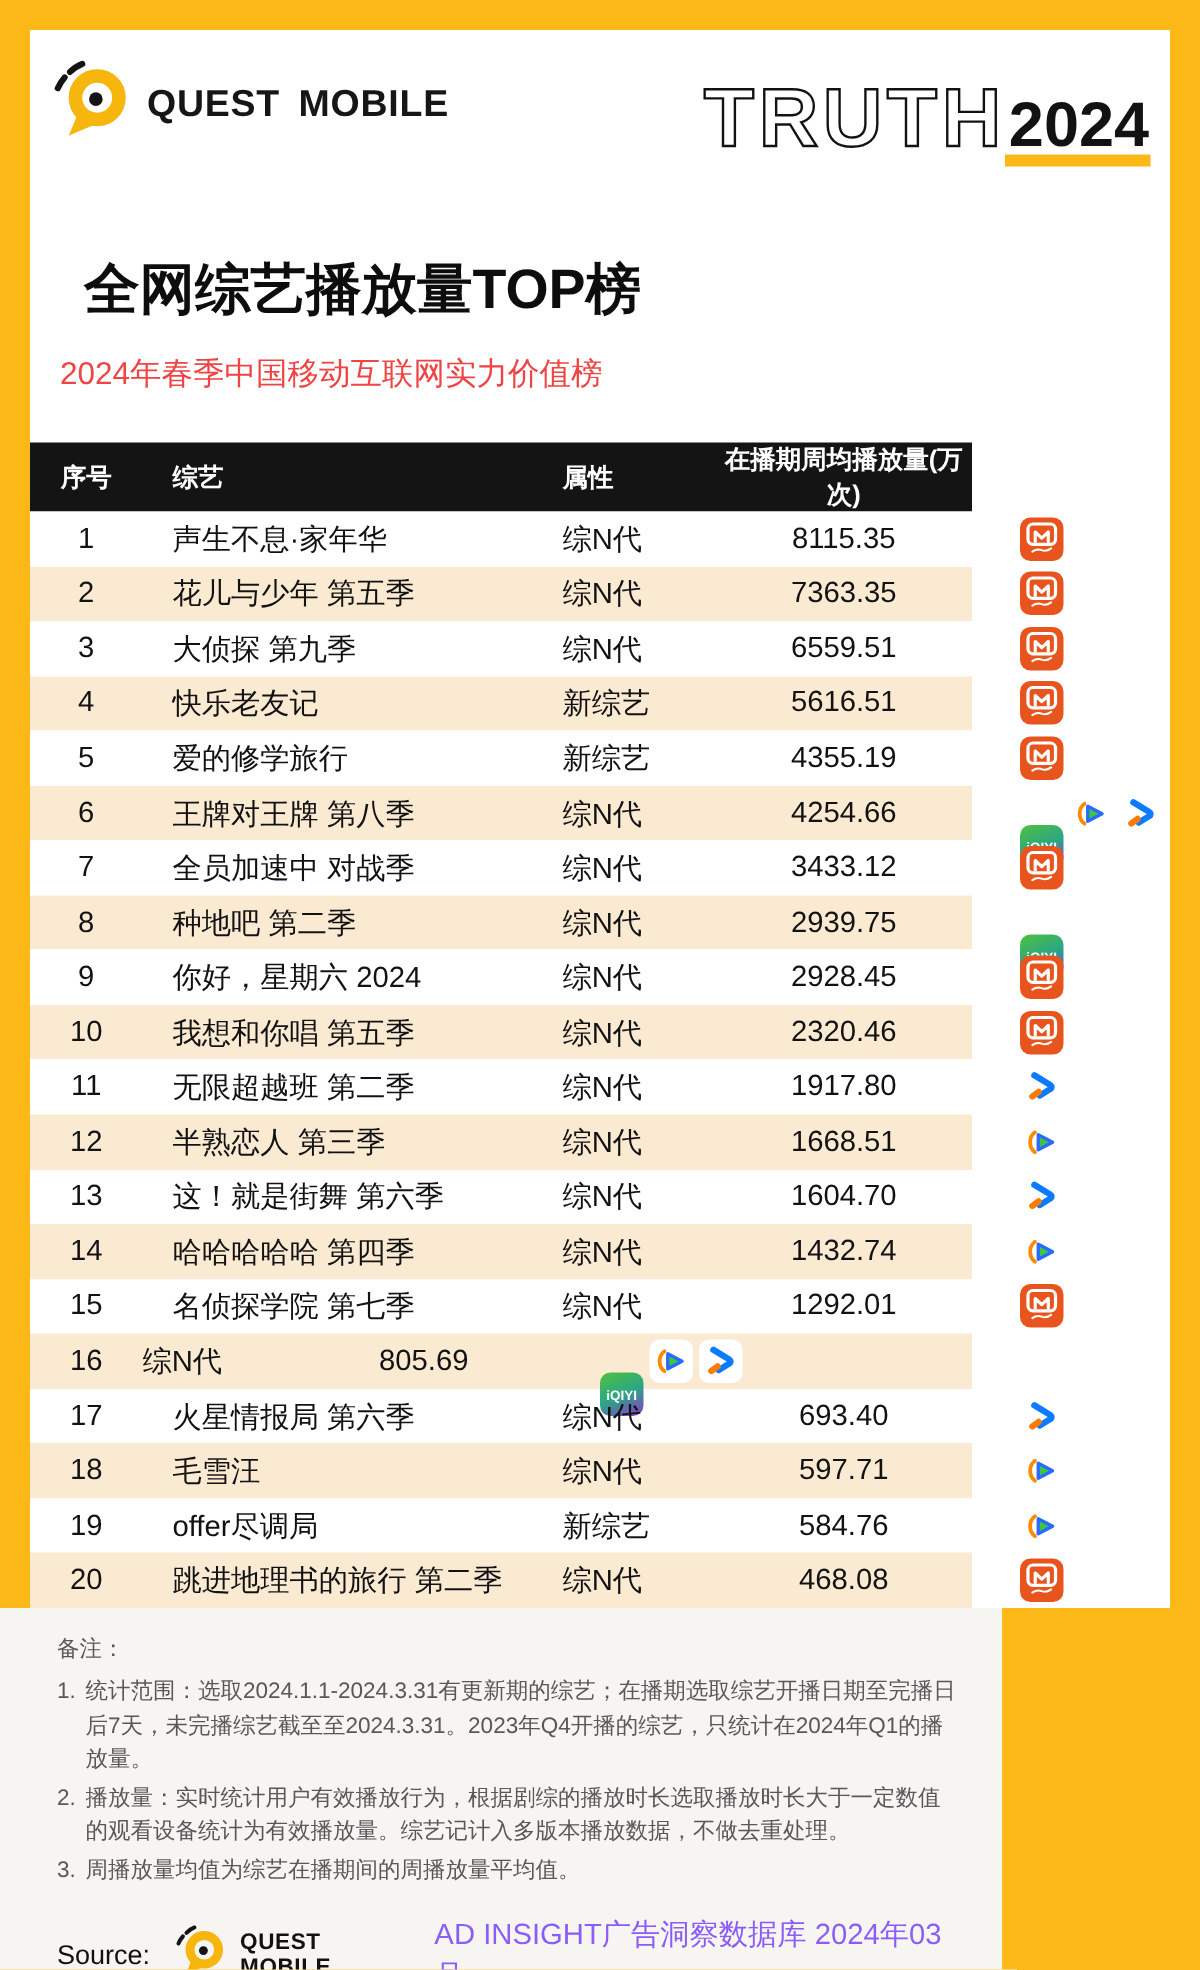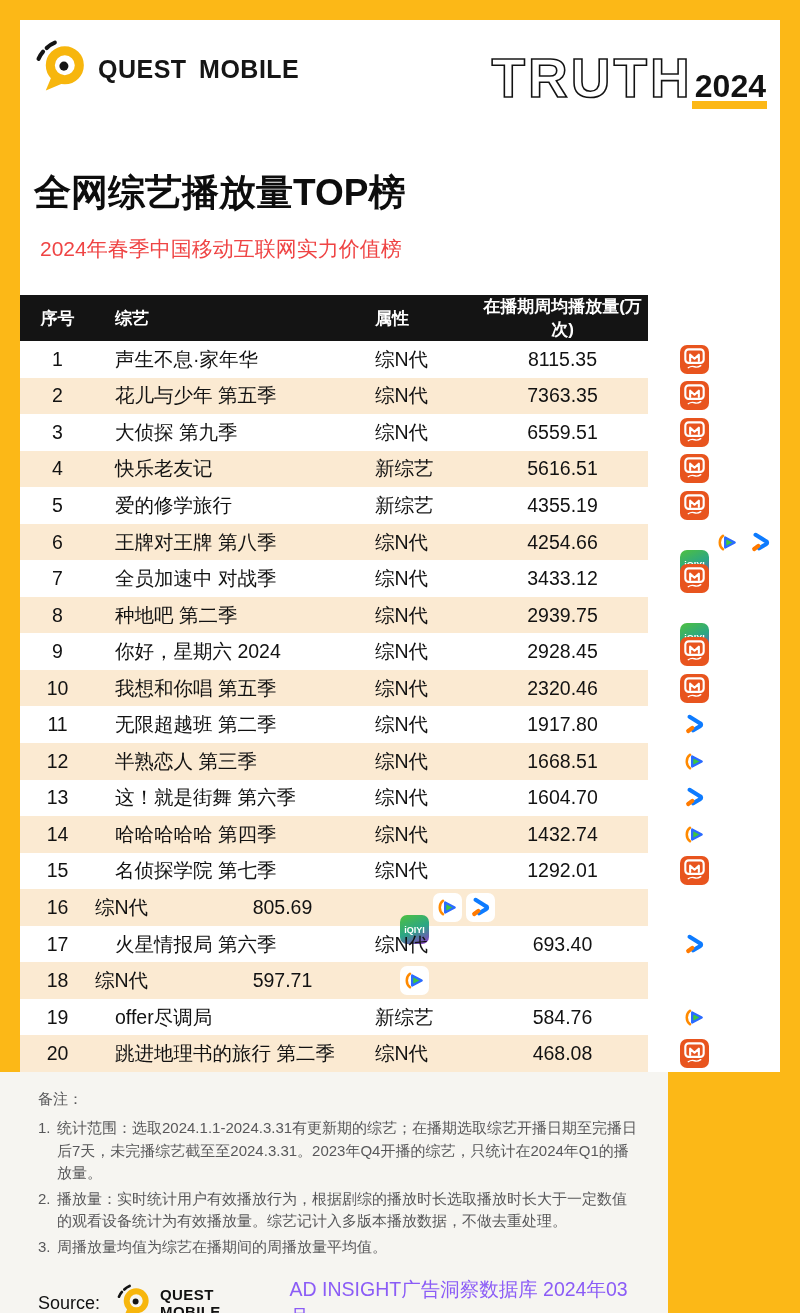--- a/index.html
+++ b/index.html
@@ -17,26 +17,26 @@
   }
   
   .brand{position:absolute;top:18px;left:14px;display:flex;align-items:center;}
   .brand svg{width:58px;height:58px;}
   .brand-word{font-size:25px;font-weight:800;color:#161616;letter-spacing:.5px;word-spacing:5px;margin-left:6px;}
   .truth{position:absolute;top:26px;right:14px;display:flex;align-items:baseline;}
   .truth-word{
     font-size:55px;font-weight:800;letter-spacing:3px;
     color:transparent;-webkit-text-stroke:1.6px #121212;
   }
-  .truth-year{font-size:32px;font-weight:900;color:#121212;position:relative;margin-left:2px;}
+  .truth-year{font-size:42px;font-weight:900;color:#121212;position:relative;margin-left:2px;}
   .truth-year::after{
     content:"";position:absolute;left:-3px;right:-1px;bottom:-4px;height:8px;background:#FCB817;
   }
   
-  .title{position:absolute;top:148px;left:14px;font-size:37px;font-weight:900;color:#0d0d0d;}
+  .title{position:absolute;top:148px;left:36px;font-size:37px;font-weight:900;color:#0d0d0d;}
   .subtitle{position:absolute;top:215px;left:20px;font-size:21px;font-weight:500;color:#ef4444;}
   
   .rtable{position:absolute;top:275px;left:0;width:628px;}
   .thead{height:46px;background:#141414;display:flex;align-items:center;color:#ffffff;font-size:17px;font-weight:700;}
   .row{height:36.55px;display:flex;align-items:center;font-size:19.5px;color:#121212;background:#ffffff;}
   .row.alt{background:#FBEAD2;}
   .c-rank{width:75px;text-align:center;flex:0 0 auto;}
   .c-name{width:280px;padding-left:20px;box-sizing:border-box;flex:0 0 auto;white-space:nowrap;overflow:hidden;}
   .c-attr{width:105px;flex:0 0 auto;}
   .c-value{width:165px;text-align:center;flex:0 0 auto;}
@@ -373,20 +373,21 @@
               <svg viewBox="0 0 30 30" width="27" height="27">
                 <path d="M9.5 6.5 L21.5 13.8 a1.6 1.6 0 0 1 0 2.8 L13.5 21.5" fill="none" stroke="#0D7BFF" stroke-width="4.6" stroke-linecap="round" stroke-linejoin="round"></path>
                 <path d="M8 22.2 L12.6 18.8" stroke="#FF7A00" stroke-width="4.6" stroke-linecap="round"></path>
               </svg>
             </div>
           </div>
   </div>
 
   <div class="row alt">
     <div class="c-rank">18</div>
+    <div class="c-name">毛雪汪</div>
     <div class="c-attr">综N代</div>
     <div class="c-value">597.71</div>
     <div class="c-plat">
             <div class="picon tencent">
               <svg viewBox="0 0 30 30" width="27" height="27">
                 <path d="M10 7.6 C7.6 9.3 6.4 12 6.4 15 c0 3 1.2 5.7 3.6 7.4" fill="none" stroke="#FF8A00" stroke-width="2.8" stroke-linecap="round"></path>
                 <path d="M12.4 9.4 L23 15 L12.4 20.6 Z" fill="#3EC63E" stroke="#2A6BFF" stroke-width="2.5" stroke-linejoin="round"></path>
               </svg>
             </div>
           </div>

